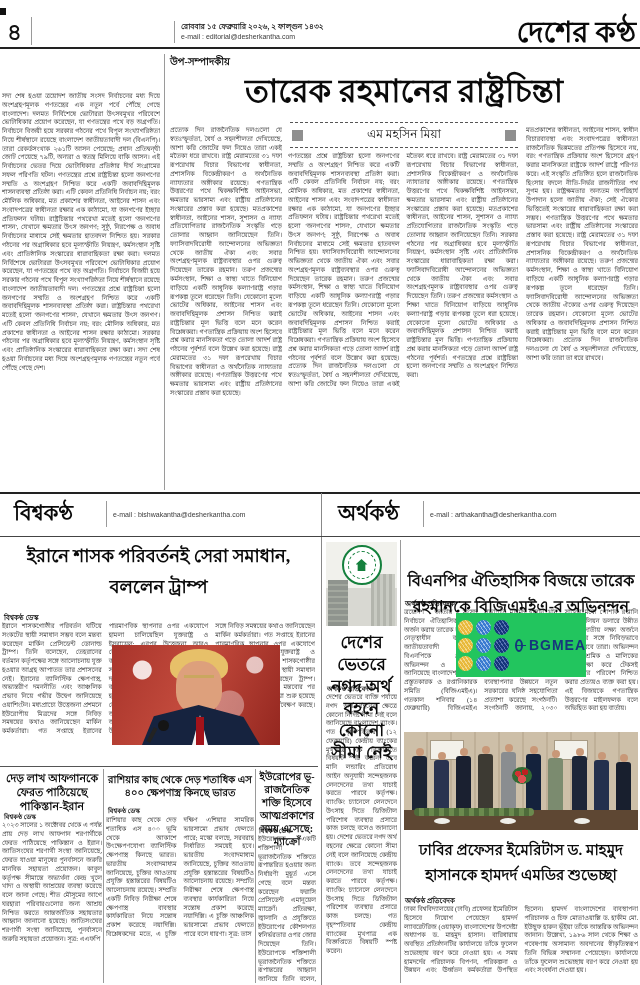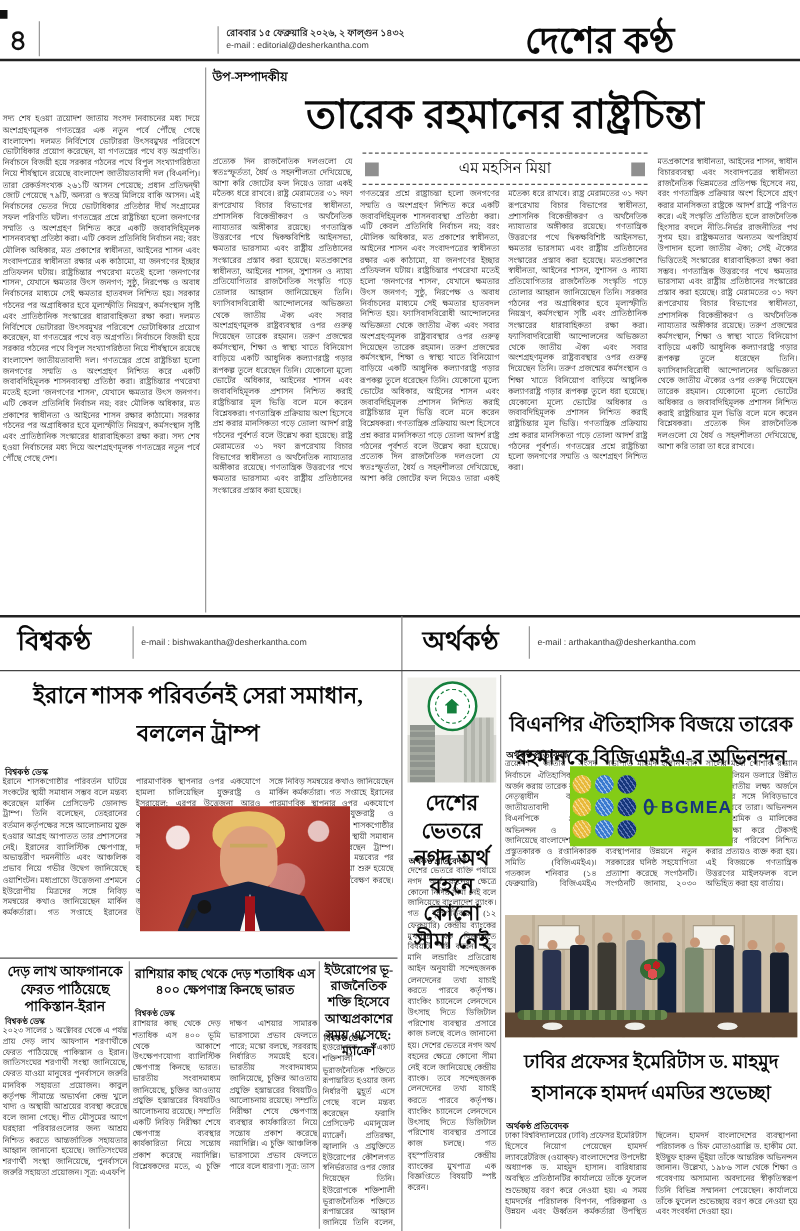--- a/index.html
+++ b/index.html
@@ -35,21 +35,21 @@
   .ph-trump .mic{position:absolute;left:46px;bottom:14px;width:11px;height:11px;border-radius:50%;background:#151515}
   .ph-trump .mstem{position:absolute;left:38px;bottom:2px;width:4px;height:16px;background:#232323;transform:rotate(28deg)}
   
   .ph-bank{overflow:hidden;background:linear-gradient(#f1f1ec 0 55%,#d8d8d2 55% 100%)}
   .ph-bank .bldg1{position:absolute;left:2px;bottom:0;width:20px;height:46px;background:repeating-linear-gradient(#8f948e 0 4px,#a3a89f 4px 6px)}
   .ph-bank .bldg2{position:absolute;right:2px;bottom:0;width:24px;height:52px;background:repeating-linear-gradient(90deg,#b3b5ad 0 3px,#c8cac2 3px 6px)}
   .ph-bank .seal{position:absolute;left:50%;top:3px;transform:translateX(-50%);width:40px;height:40px;border-radius:50%;background:#fff;border:2px solid #15803d;display:flex;align-items:center;justify-content:center}
   .ph-bank .seal .inner{width:28px;height:28px;border-radius:50%;border:1px dashed #15803d;position:relative}
   .ph-bank .seal .mon{position:absolute;left:7px;top:7px;width:12px;height:12px;background:#15803d;clip-path:polygon(50% 0,100% 45%,82% 45%,82% 100%,18% 100%,18% 45%,0 45%)}
   
-  .logo-bgmea{z-index:2;background:#84cc16;display:flex;align-items:center;gap:6px;padding:2px 0 2px 2px}
+  .logo-bgmea{z-index:2;background:#22c55e;display:flex;align-items:center;gap:6px;padding:2px 0 2px 2px}
   .logo-bgmea .grid{display:grid;grid-template-columns:repeat(3,15px);grid-auto-rows:15px;gap:3px}
   .logo-bgmea .dot{border-radius:50%}
   .dot.y{background:repeating-linear-gradient(55deg,#e8b93c 0 2px,#f4d98c 2px 3px)}
   .dot.b{background:repeating-linear-gradient(55deg,#3a7bd0 0 2px,#9cc0ea 2px 3px)}
   .dot.n{background:repeating-linear-gradient(55deg,#16367c 0 2px,#5b74b4 2px 3px)}
   .logo-bgmea .glb{width:13px;height:13px;border-radius:50%;border:2px solid #16367c;position:relative}
   .logo-bgmea .glb::after{content:"";position:absolute;left:0;top:4px;width:9px;height:1.5px;background:#16367c}
   .logo-bgmea .wd{font-family:"Liberation Sans",sans-serif;font-weight:bold;font-size:14px;letter-spacing:1px;color:#16367c}
   
   .ph-group{overflow:hidden;background:repeating-linear-gradient(90deg,#cdbfa8 0 22px,#bfb098 22px 24px)}
@@ -65,21 +65,21 @@
 <body>
 
 <div class="page">
 
   <div class="abs" style="left:0;top:8px;width:6px;height:7px;background:#111"></div>
   <div class="abs" style="left:7px;top:14px;font-size:23px;font-weight:bold">৪</div>
   <div class="abs vline" style="left:31px;top:17px;height:28px"></div>
   <div class="abs vline" style="left:174px;top:21px;height:22px"></div>
   <div class="abs" style="left:181px;top:21px;font-size:7.5px;font-weight:bold;color:#222">রোববার ১৫ ফেব্রুয়ারি ২০২৬, ২ ফাল্গুন ১৪৩২</div>
   <div class="abs mail" style="left:181px;top:33px;font-size:7px">e-mail : editorial@desherkantha.com</div>
-  <div class="abs hl" style="left:420px;top:9px;width:216px;font-size:29px;text-align:left;white-space:nowrap">দেশের কণ্ঠ</div>
+  <div class="abs hl" style="left:420px;top:9px;width:216px;font-size:29px;text-align:right;white-space:nowrap">দেশের কণ্ঠ</div>
   <div class="abs hline" style="left:0;top:47px;width:640px;height:2px"></div>
 
   <div class="abs body-txt" style="left:2px;top:92px;width:158px;height:396px">সদ্য শেষ হওয়া ত্রয়োদশ জাতীয় সংসদ নির্বাচনের মধ্য দিয়ে অংশগ্রহণমূলক গণতন্ত্রের এক নতুন পর্বে পৌঁছে গেছে বাংলাদেশ। দলমত নির্বিশেষে ভোটাররা উৎসবমুখর পরিবেশে ভোটাধিকার প্রয়োগ করেছেন, যা গণতন্ত্রের পথে বড় অগ্রগতি। নির্বাচনে বিজয়ী হয়ে সরকার গঠনের পথে বিপুল সংখ্যাগরিষ্ঠতা নিয়ে শীর্ষস্থানে রয়েছে বাংলাদেশ জাতীয়তাবাদী দল (বিএনপি)। তারা রেকর্ডসংখ্যক ২৬১টি আসন পেয়েছে; প্রধান প্রতিদ্বন্দ্বী জোট পেয়েছে ৭৯টি, অন্যরা ও স্বতন্ত্র মিলিয়ে বাকি আসন। এই নির্বাচনের ভেতর দিয়ে ভোটাধিকার প্রতিষ্ঠার দীর্ঘ সংগ্রামের সফল পরিণতি ঘটল। গণতন্ত্রের প্রশ্নে রাষ্ট্রচিন্তা হলো জনগণের সম্মতি ও অংশগ্রহণ নিশ্চিত করে একটি জবাবদিহিমূলক শাসনব্যবস্থা প্রতিষ্ঠা করা। এটি কেবল প্রতিনিধি নির্বাচন নয়; বরং মৌলিক অধিকার, মত প্রকাশের স্বাধীনতা, আইনের শাসন এবং সংবাদপত্রের স্বাধীনতা রক্ষার এক কাঠামো, যা জনগণের ইচ্ছার প্রতিফলন ঘটায়। রাষ্ট্রচিন্তার পথরেখা মতেই হলো 'জনগণের শাসন', যেখানে ক্ষমতার উৎস জনগণ; সুষ্ঠু, নিরপেক্ষ ও অবাধ নির্বাচনের মাধ্যমে সেই ক্ষমতার হাতবদল নিশ্চিত হয়। সরকার গঠনের পর অগ্রাধিকার হবে মূল্যস্ফীতি নিয়ন্ত্রণ, কর্মসংস্থান সৃষ্টি এবং প্রাতিষ্ঠানিক সংস্কারের ধারাবাহিকতা রক্ষা করা। দলমত নির্বিশেষে ভোটাররা উৎসবমুখর পরিবেশে ভোটাধিকার প্রয়োগ করেছেন, যা গণতন্ত্রের পথে বড় অগ্রগতি। নির্বাচনে বিজয়ী হয়ে সরকার গঠনের পথে বিপুল সংখ্যাগরিষ্ঠতা নিয়ে শীর্ষস্থানে রয়েছে বাংলাদেশ জাতীয়তাবাদী দল। গণতন্ত্রের প্রশ্নে রাষ্ট্রচিন্তা হলো জনগণের সম্মতি ও অংশগ্রহণ নিশ্চিত করে একটি জবাবদিহিমূলক শাসনব্যবস্থা প্রতিষ্ঠা করা। রাষ্ট্রচিন্তার পথরেখা মতেই হলো 'জনগণের শাসন', যেখানে ক্ষমতার উৎস জনগণ। এটি কেবল প্রতিনিধি নির্বাচন নয়; বরং মৌলিক অধিকার, মত প্রকাশের স্বাধীনতা ও আইনের শাসন রক্ষার কাঠামো। সরকার গঠনের পর অগ্রাধিকার হবে মূল্যস্ফীতি নিয়ন্ত্রণ, কর্মসংস্থান সৃষ্টি এবং প্রাতিষ্ঠানিক সংস্কারের ধারাবাহিকতা রক্ষা করা। সদ্য শেষ হওয়া নির্বাচনের মধ্য দিয়ে অংশগ্রহণমূলক গণতন্ত্রের নতুন পর্বে পৌঁছে গেছে দেশ।</div>
   <div class="abs vline" style="left:164px;top:54px;height:436px"></div>
 
   <div class="abs hl" style="left:170px;top:54px;font-size:10px">উপ-সম্পাদকীয়</div>
   <div class="abs hl ctr" style="left:170px;top:66px;width:468px;font-size:32px;white-space:nowrap">তারেক রহমানের রাষ্ট্রচিন্তা</div>
   <div class="abs bybox" style="left:290px;top:122px;width:228px;height:26px;z-index:2">
     <span class="sq"></span>
     <span class="nm">এম মহসিন মিয়া</span>

